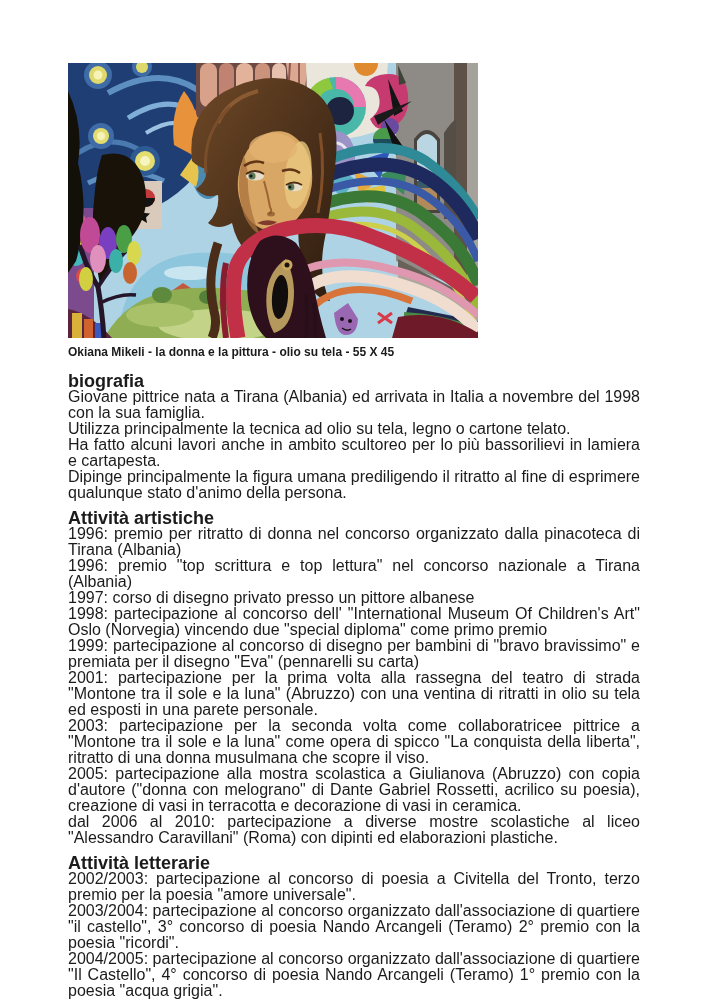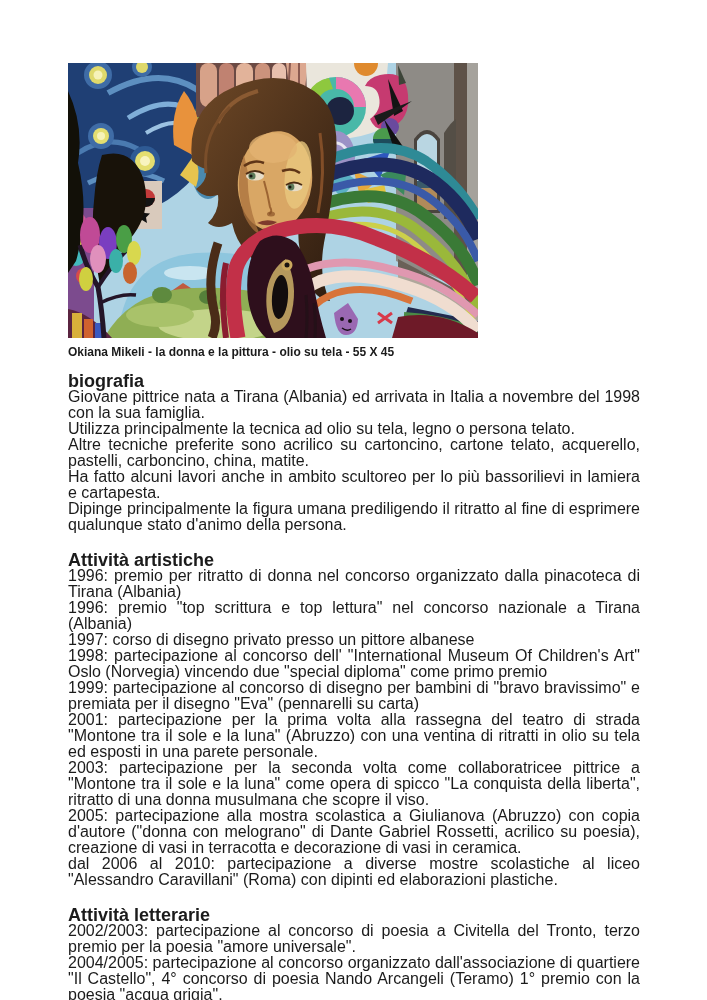--- a/index.html
+++ b/index.html
@@ -10,21 +10,21 @@
   .artwork {
     position:absolute; left:68px; top:63px; width:410px; height:275px; margin:0;
   }
   .artwork svg { display:block; width:100%; height:100%; }
   .caption {
     position:absolute; left:68px; top:345px; width:572px;
     font-size:12px; font-weight:bold; line-height:14px;
   }
   .content { position:absolute; left:68px; top:373px; width:572px; }
   .section { margin:0; }
-  .section + .section { margin-top:19px; }
+  .section + .section { margin-top:9px; }
   .heading { font-size:18px; font-weight:bold; margin:0; line-height:16px; }
   .content p {
     margin:0; font-size:16px; line-height:16px; text-align:justify;
   }
 </style>
 </head>
 <body>
 
 <div class="page">
 
@@ -207,39 +207,39 @@
     </svg>
   </figure>
 
   <div class="caption">Okiana Mikeli - la donna e la pittura - olio su tela - 55 X 45</div>
 
   <div class="content">
 
     <section class="section">
       <h3 class="heading">biografia</h3>
       <p>Giovane pittrice nata a Tirana (Albania) ed arrivata in Italia a novembre del 1998 con la sua  famiglia.</p>
-      <p>Utilizza principalmente la tecnica ad olio su tela, legno o persona telato.</p>
-      <p>Altre tecniche preferite sono acrilico su cartoncino, cartone telato, acquerello, pastelli, carboncino, china, matite.</p>
+      <p>Utilizza principalmente la tecnica ad olio su tela, legno o cartone telato.</p>
       <p>Ha fatto alcuni lavori anche in ambito scultoreo per lo più bassorilievi in lamiera e cartapesta.</p>
       <p>Dipinge principalmente la figura umana prediligendo il ritratto al fine di esprimere qualunque stato d'animo della persona.</p>
     </section>
 
     <section class="section">
       <h3 class="heading">Attività artistiche</h3>
       <p>1996: premio per ritratto di donna nel concorso organizzato dalla pinacoteca di Tirana (Albania)</p>
       <p>1996: premio "top scrittura e top lettura" nel concorso nazionale a Tirana (Albania)</p>
       <p>1997: corso di disegno privato presso un pittore albanese</p>
       <p>1998: partecipazione al concorso dell' "International Museum Of Children's Art" Oslo (Norvegia) vincendo due "special diploma" come primo premio</p>
       <p>1999: partecipazione al concorso di disegno per bambini di "bravo bravissimo" e premiata per il disegno "Eva" (pennarelli su carta)</p>
       <p>2001: partecipazione per la prima volta alla rassegna del teatro di strada "Montone tra il sole e la luna" (Abruzzo) con una ventina di ritratti in olio su tela ed esposti in una parete personale.</p>
       <p>2003: partecipazione per la seconda volta come collaboratricee pittrice a "Montone tra il sole e la luna" come opera di spicco "La conquista della liberta", ritratto di una donna musulmana che scopre il viso.</p>
       <p>2005: partecipazione alla mostra scolastica a Giulianova (Abruzzo) con copia d'autore ("donna con melograno" di Dante Gabriel Rossetti, acrilico su poesia), creazione di vasi in terracotta e decorazione di vasi in ceramica.</p>
       <p>dal 2006 al 2010: partecipazione a diverse mostre scolastiche al liceo "Alessandro Caravillani" (Roma) con dipinti ed elaborazioni plastiche.</p>
     </section>
 
     <section class="section">
       <h3 class="heading">Attività letterarie</h3>
       <p>2002/2003: partecipazione al concorso di poesia a Civitella del Tronto, terzo premio per la poesia "amore universale".</p>
+      <p>2003/2004: partecipazione al concorso organizzato dall'associazione di quartiere "il castello", 3° concorso di poesia Nando Arcangeli (Teramo) 2° premio con la poesia "ricordi".</p>
       <p>2004/2005: partecipazione al concorso organizzato dall'associazione di quartiere "Il Castello", 4° concorso di poesia Nando Arcangeli (Teramo) 1° premio con la poesia "acqua grigia".</p>
     </section>
 
   </div>
 </div>
 
 </body></html>

